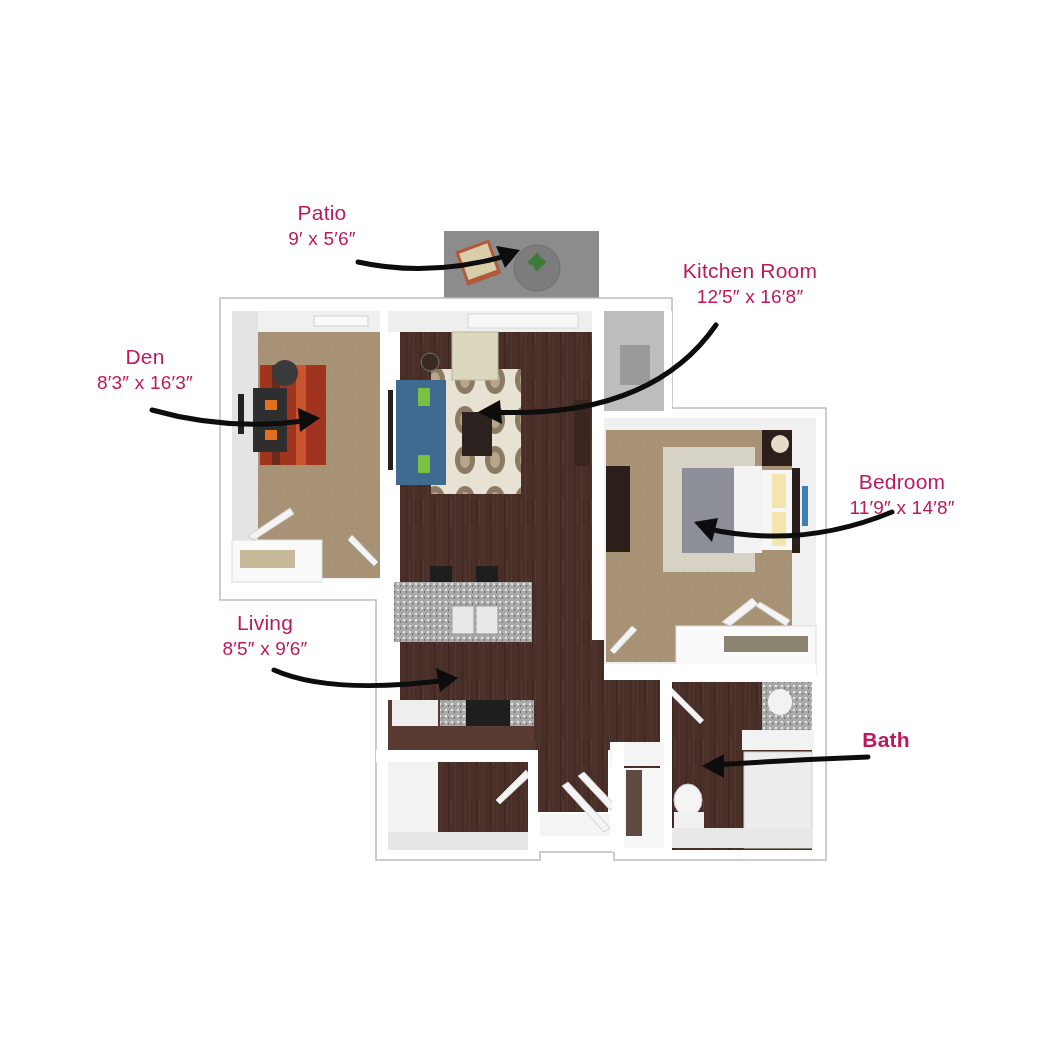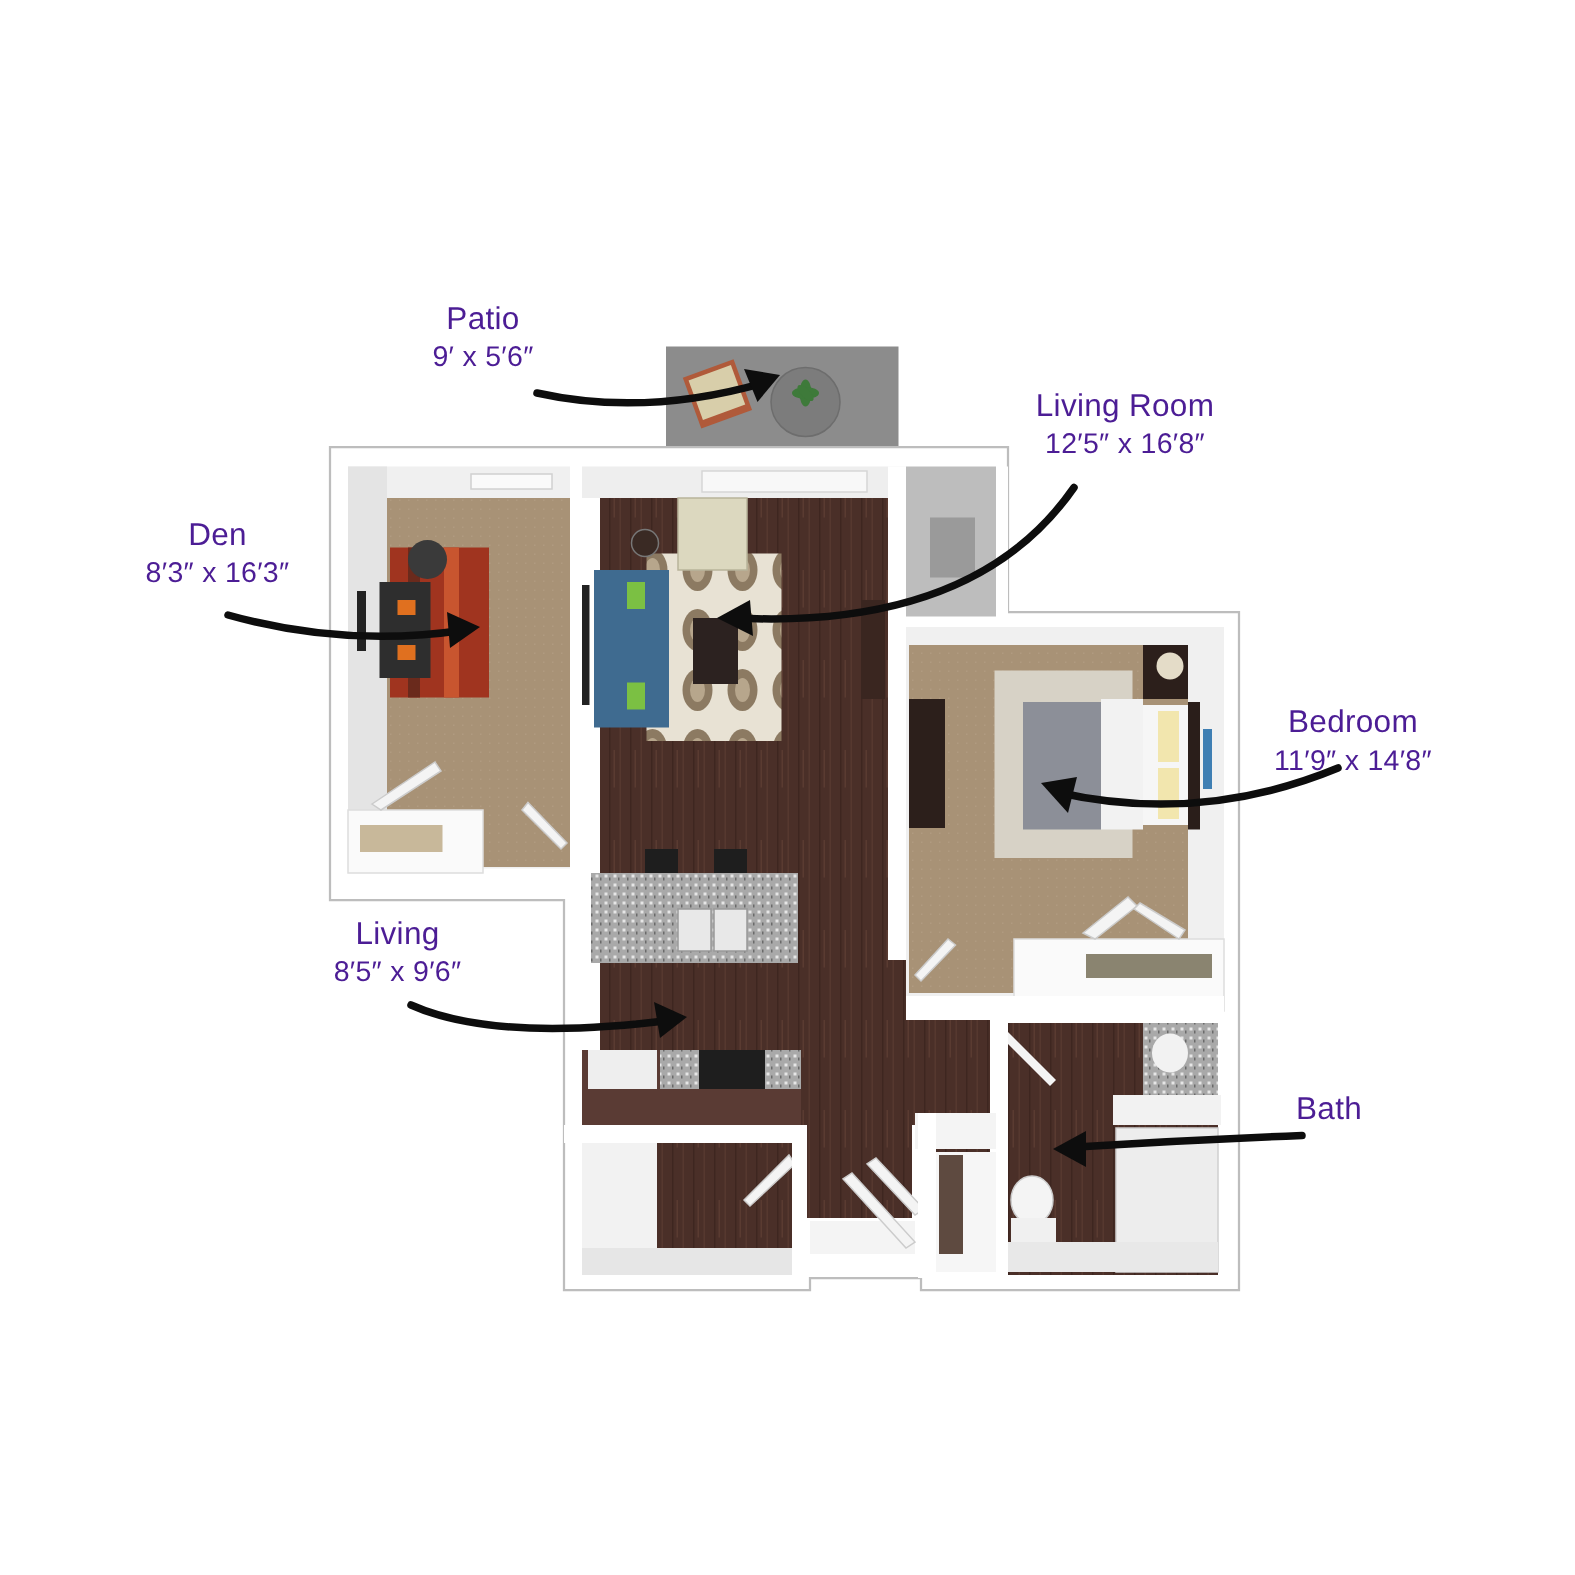--- a/index.html
+++ b/index.html
@@ -1,17 +1,17 @@
 <!DOCTYPE html>
 <html><head>
 <meta charset="utf-8">
 <style>
   html, body { margin: 0; padding: 0; background: #ffffff; }
   body { width: 1050px; height: 1050px; position: relative; overflow: hidden; font-family: "Liberation Sans", sans-serif; }
-  .label { position: absolute; text-align: center; color: #4c1d95; font-family: "Liberation Sans", sans-serif; font-stretch: condensed; letter-spacing: 0.2px; }
+  .label { position: absolute; text-align: center; color: #be185d; font-family: "Liberation Sans", sans-serif; font-stretch: condensed; letter-spacing: 0.2px; }
   .label .name { display: block; font-size: 21px; line-height: 26px; }
   .label .dims { display: block; font-size: 19px; line-height: 26px; }
   svg.plan { position: absolute; left: 0; top: 0; }
 </style>
 </head>
 <body>
 
 <svg class="plan" width="1050" height="1050" viewBox="0 0 1050 1050">
   <defs>
     <pattern id="wood" width="14" height="60" patternUnits="userSpaceOnUse">
@@ -177,34 +177,34 @@
     <polygon points="702,766 724,754 724,778"></polygon>
   </g>
 </svg>
 
 <div class="label" style="left:262px; top:200px; width:120px;">
   <span class="name">Patio</span>
   <span class="dims">9′ x 5′6″</span>
 </div>
 
 <div class="label" style="left:670px; top:258px; width:160px;">
-  <span class="name">Living Room</span>
+  <span class="name">Kitchen Room</span>
   <span class="dims">12′5″ x 16′8″</span>
 </div>
 
 <div class="label" style="left:70px; top:344px; width:150px;text-align:center;">
   <span class="name">Den</span>
   <span class="dims">8′3″ x 16′3″</span>
 </div>
 
 <div class="label" style="left:822px; top:450px; width:160px;margin-top:19px;">
   <span class="name">Bedroom</span>
   <span class="dims">11′9″ x 14′8″</span>
 </div>
 
 <div class="label" style="left:190px; top:610px; width:150px;">
   <span class="name">Living</span>
   <span class="dims">8′5″ x 9′6″</span>
 </div>
 
-<div class="label" style="left:846px; top:727px; width:80px;">
+<div class="label" style="left:846px; top:727px; width:80px;font-weight:bold;">
   <span class="name">Bath</span>
 </div>
 
 </body></html>

